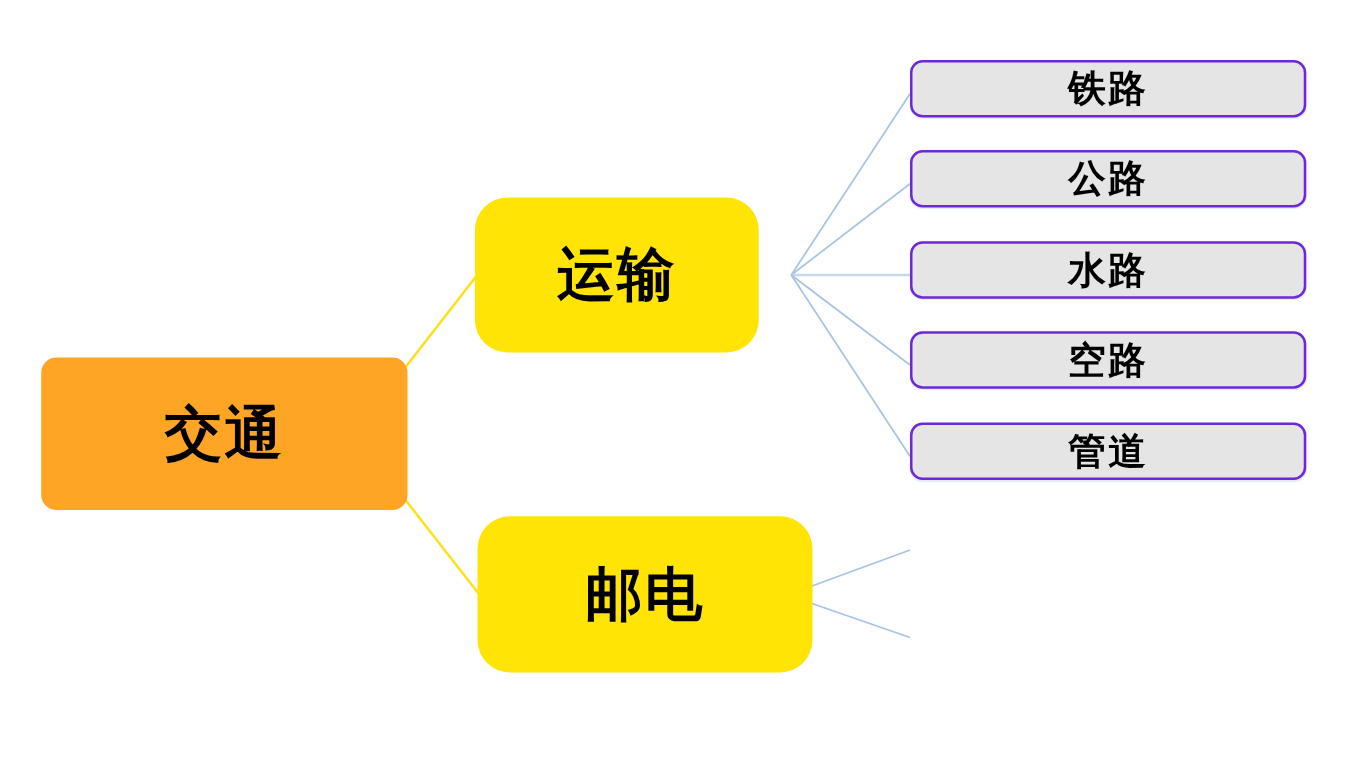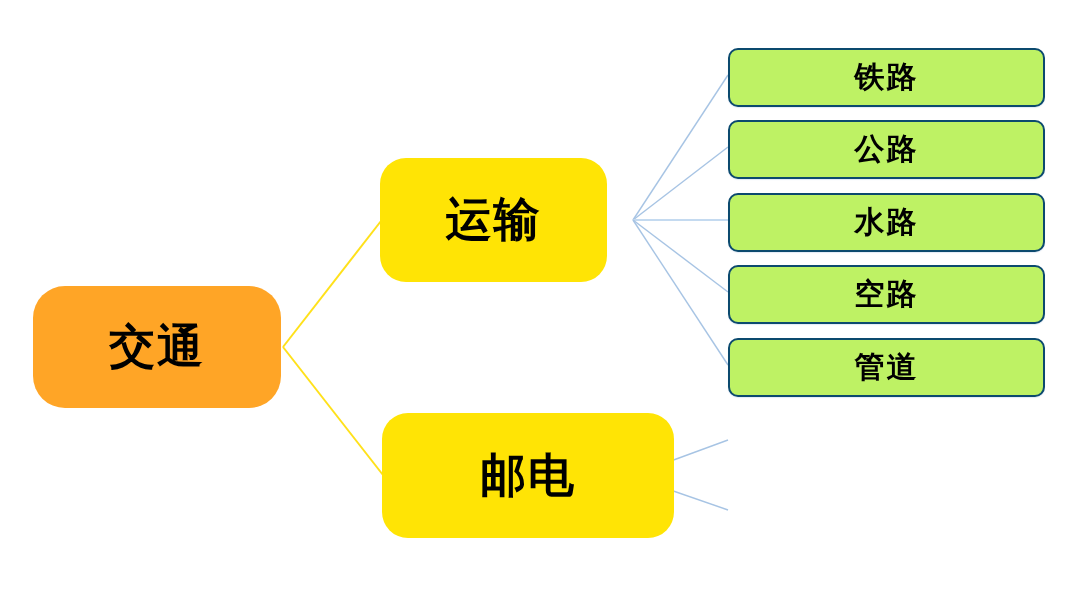--- a/index.html
+++ b/index.html
@@ -30,49 +30,49 @@
     justify-content: center;
     box-sizing: border-box;
     color: #000000;
     font-weight: bold;
     text-align: center;
     letter-spacing: 2px;
   }
   .node.root {
     left: 33px;
     top: 286px;
-    width: 248px;
+    width: 293px;
     height: 122px;
     background: #FFA526;
-    border-radius: 32px;
+    border-radius: 12px;
     font-size: 46px;
   }
   .node.branch {
     background: #FFE405;
     border-radius: 26px;
     font-size: 46px;
   }
   .node.branch.b1 {
     left: 380px;
     top: 158px;
     width: 227px;
     height: 124px;
   }
   .node.branch.b2 {
     left: 382px;
     top: 413px;
-    width: 292px;
+    width: 268px;
     height: 125px;
   }
   .node.leaf {
     left: 728px;
     width: 317px;
-    height: 59px;
-    background: #bef264;
-    border: 2px solid #0c4a6e;
+    height: 46px;
+    background: #e5e5e5;
+    border: 2px solid #6d28d9;
     border-radius: 10px;
     font-size: 30px;
     box-shadow: 0 1px 1px rgba(143,170,220,0.25);
   }
   .node.leaf.highlight {
     color: #FF0000;
   }
 </style>
 </head>
 <body>

